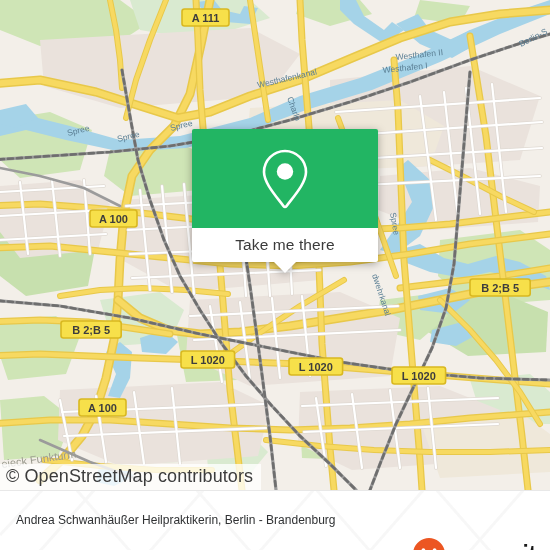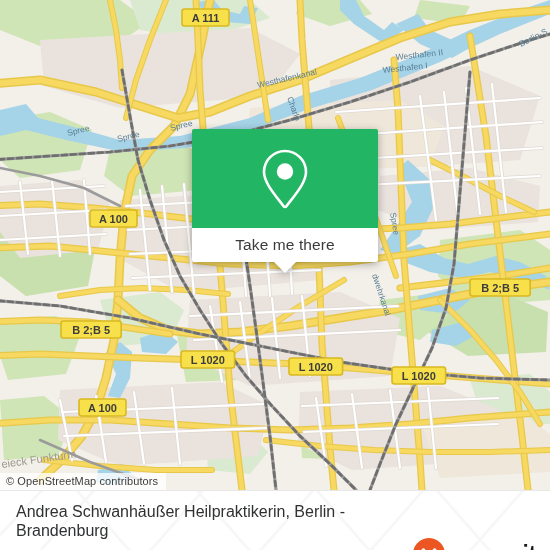--- a/index.html
+++ b/index.html
@@ -18,21 +18,21 @@
     overflow: hidden;
     background: #f2efe9;
   }
   #map-svg { position: absolute; left: 0; top: 0; }
 
   
   #attribution {
     position: absolute; left: 0; bottom: 0;
     background: rgba(255,255,255,0.78);
     padding: 2px 8px 3px 6px;
-    font-size: 11px;
+    font-size: 18px;
     color: #3c3c3c;
     letter-spacing: 0.1px;
     white-space: nowrap;
   }
 
   
   #popup {
     position: absolute;
     left: 192px; top: 129px;
     width: 186px;
@@ -73,21 +73,21 @@
     background: #ffffff;
     border-top: 1px solid #e8e8e8;
     display: flex; align-items: center;
     overflow: hidden;
   }
   #footer-bg { position: absolute; left: 0; top: 0; opacity: 0.5; }
   #footer-title {
     position: relative;
     margin-left: 16px;
     width: 390px;
-    font-size: 16px;
+    font-size: 12px;
     line-height: 19px;
     color: #2f3133;
   }
   #brand {
     position: absolute; right: 14px; top: 50%;
     transform: translateY(-50%);
     display: flex; align-items: center; gap: 0; margin-top: 36px;
   }
   #brand-word {
     font-size: 33px;

